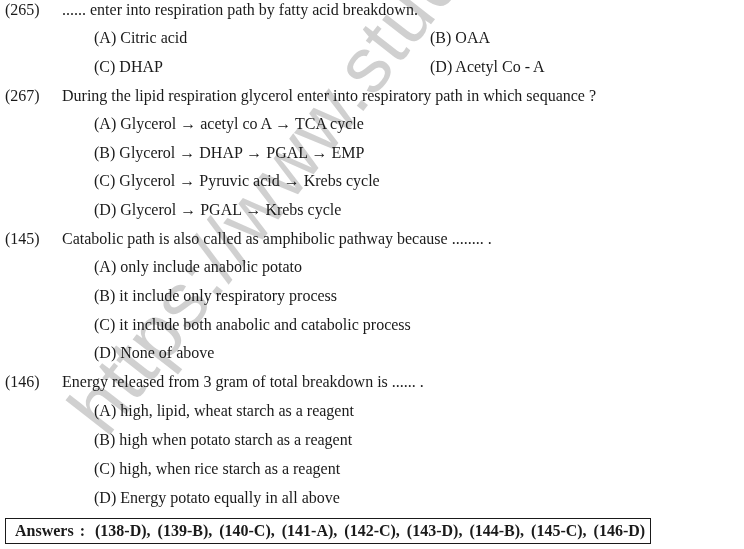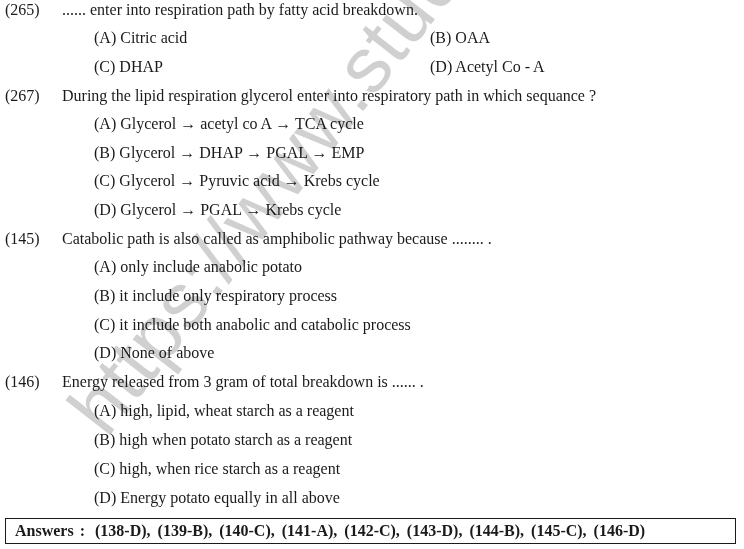--- a/index.html
+++ b/index.html
@@ -59,21 +59,21 @@
     margin-left: 32px;
   }
   .opt-right {
     position: absolute;
     left: 430px;
   }
   .answers-box {
     position: absolute;
     left: 5px;
     top: 518px;
-    width: 731px;
+    width: 646px;
     height: 26px;
     border: 1.5px solid #1a1a1a;
     box-sizing: border-box;
     font-weight: bold;
     font-size: 16px;
     line-height: 24px;
     padding-left: 9px;
     white-space: nowrap;
     z-index: 1;
     background: transparent;

